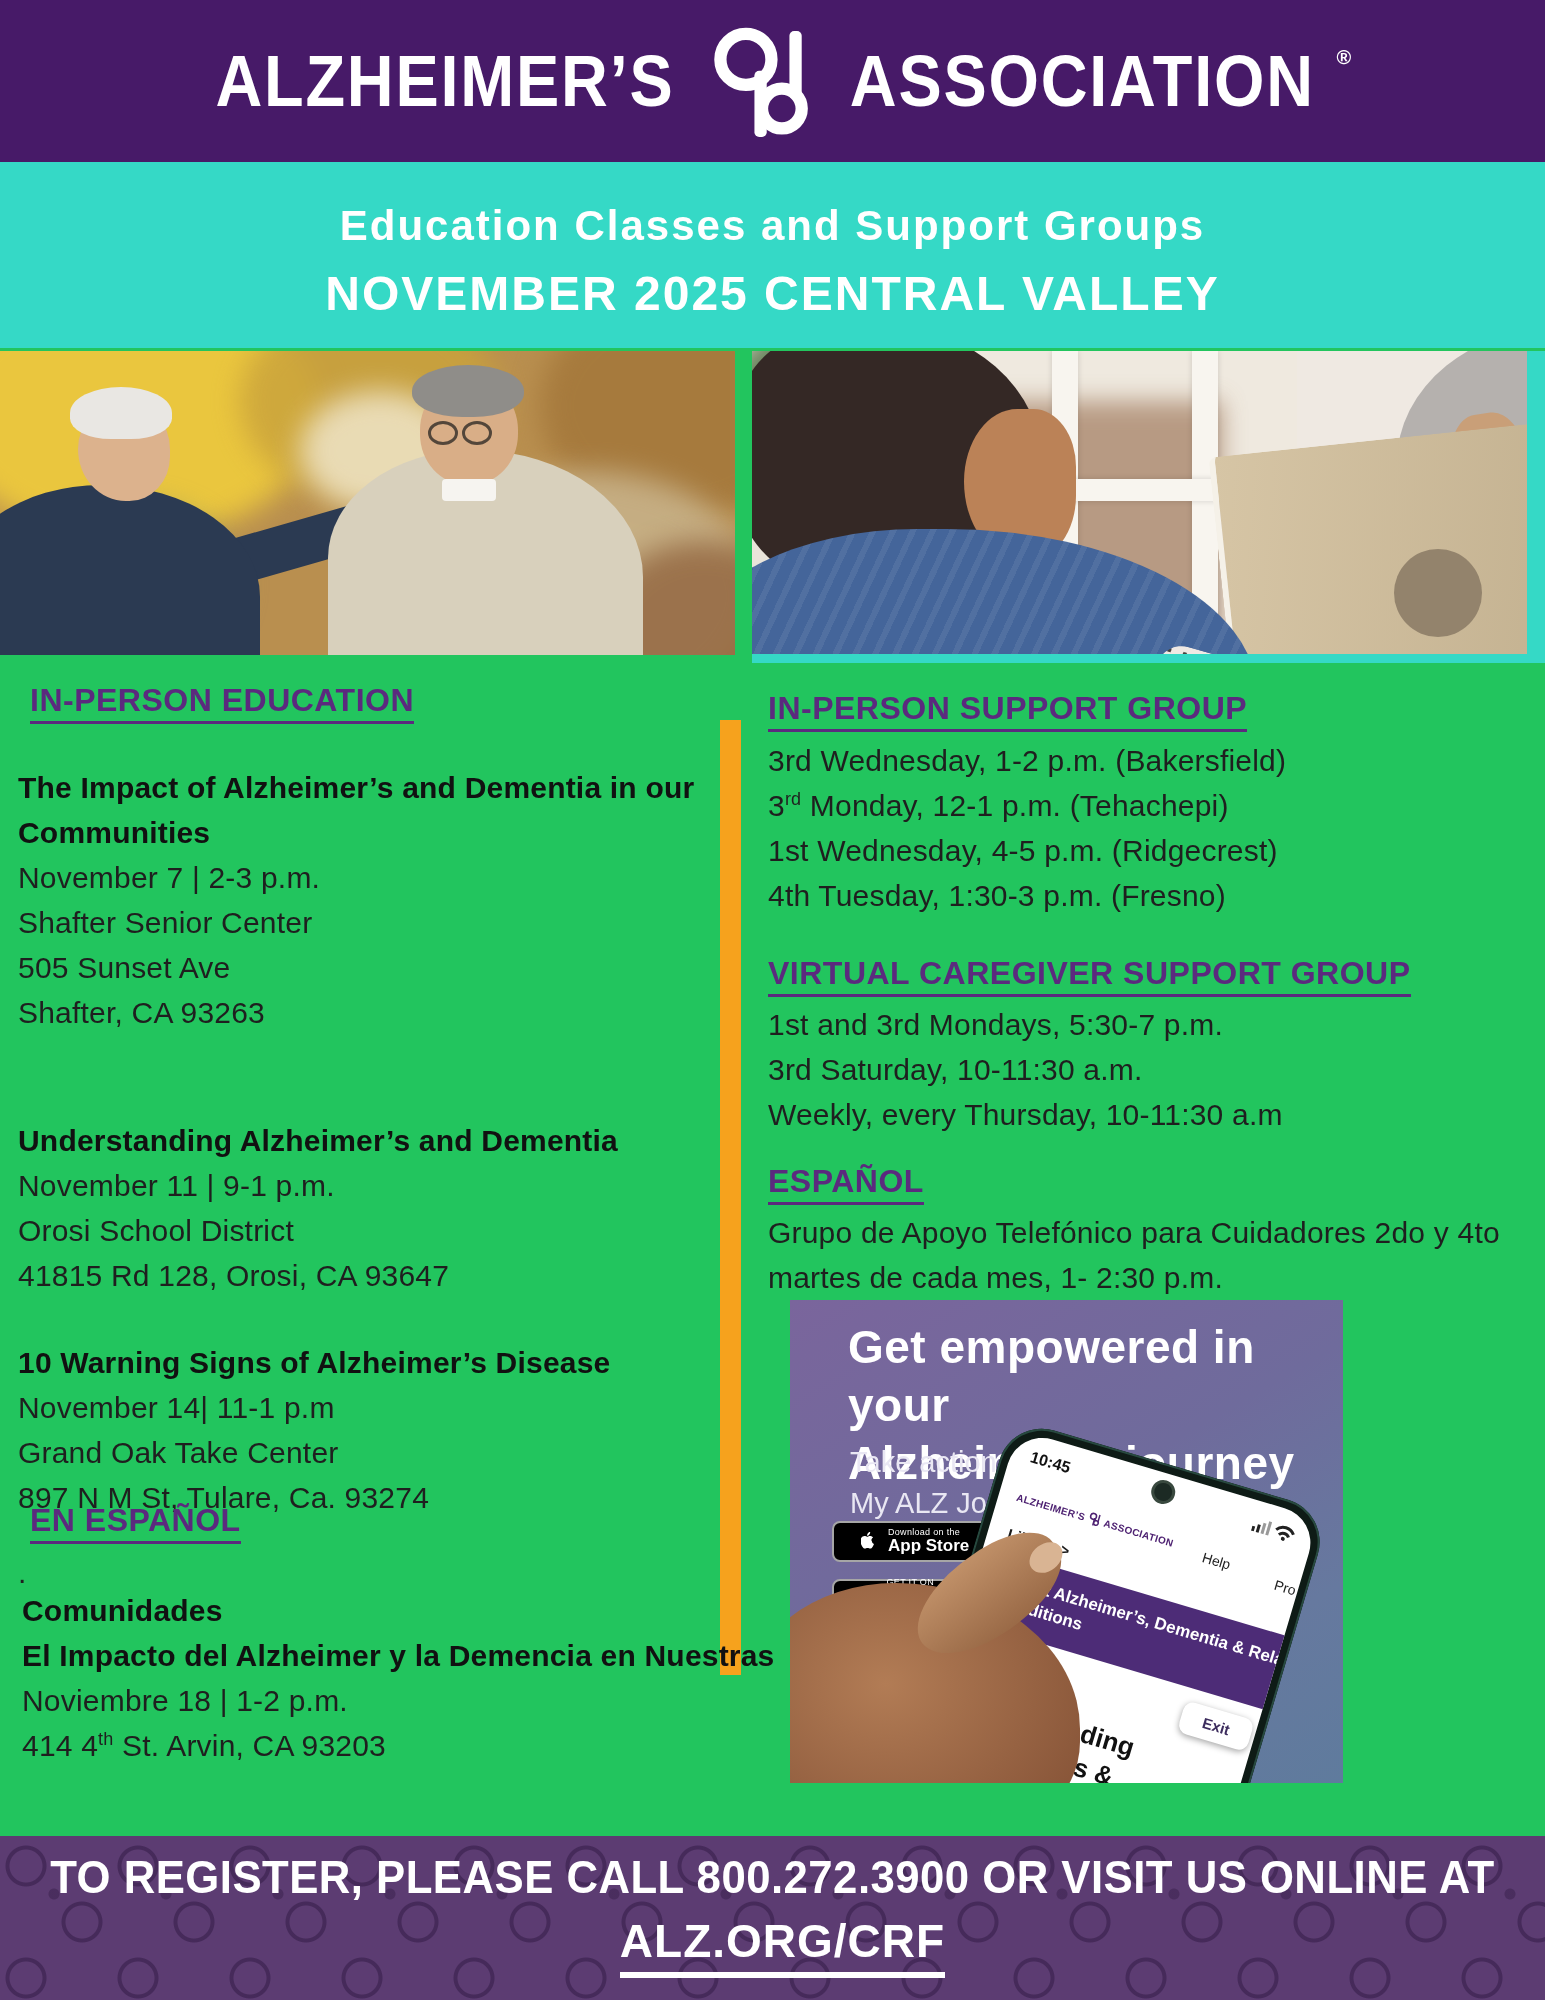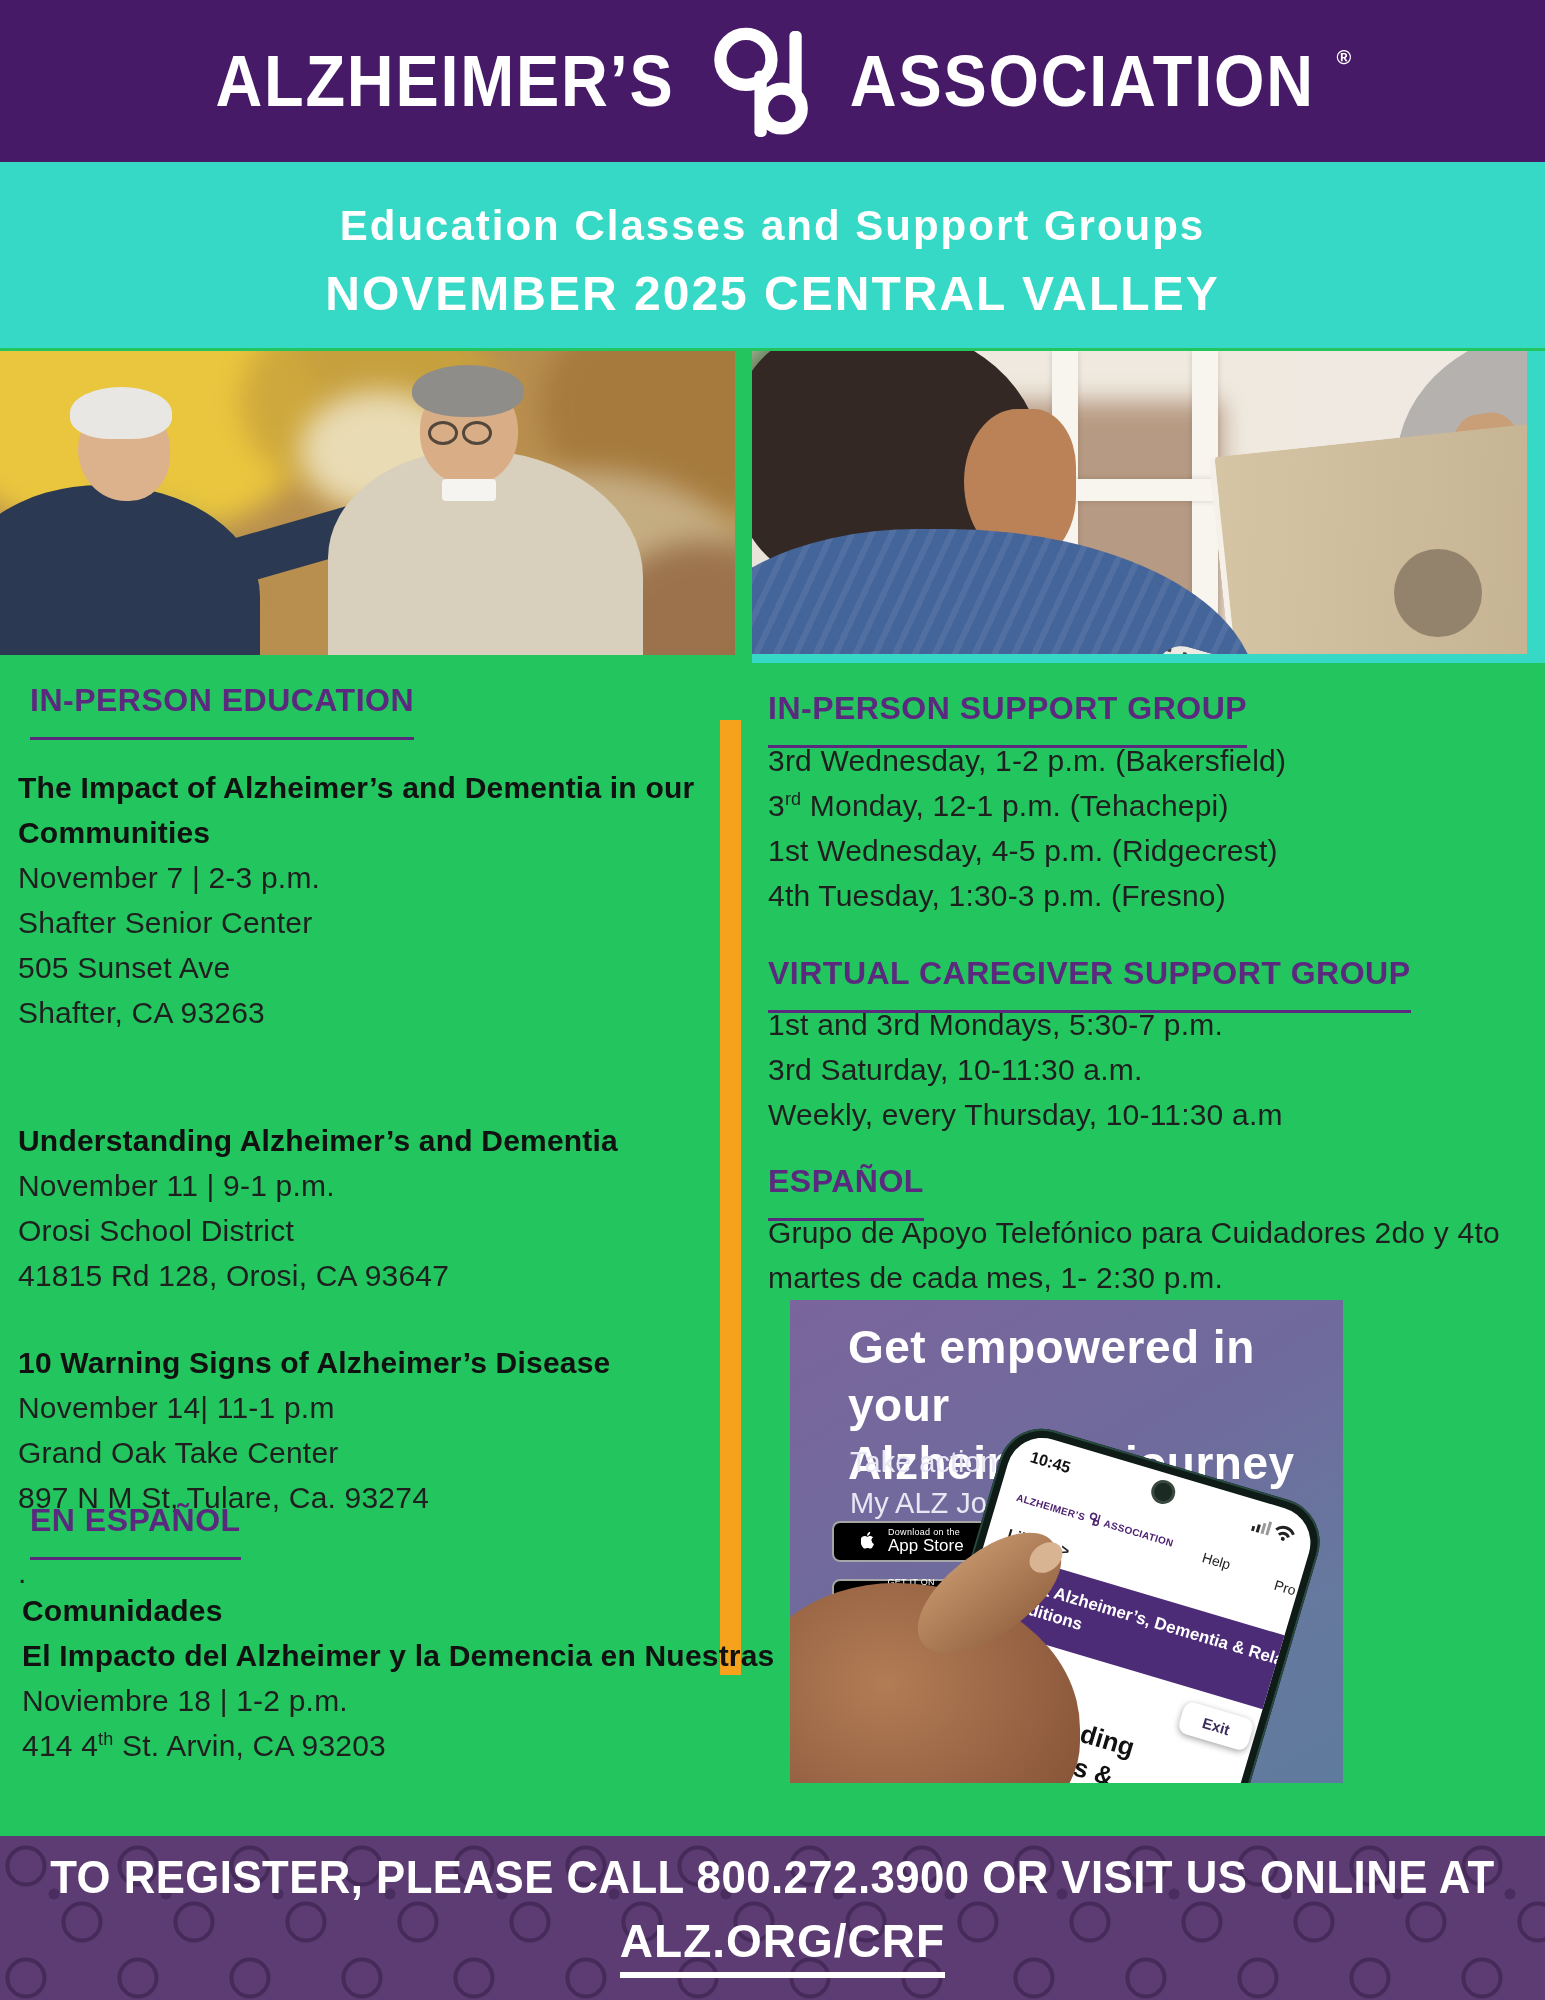--- a/index.html
+++ b/index.html
@@ -63,39 +63,39 @@
   .w2-hair{position:absolute;left:645px;top:-25px;width:420px;height:340px;background:#b5b1ae;border-radius:40% 50% 30% 40%;}
   .w2-body{position:absolute;left:555px;top:198px;width:440px;height:150px;background:#6a5347;border-radius:30% 40% 0 0;}
   .w2-arm{position:absolute;left:638px;top:130px;width:72px;height:150px;background:#6a5347;border-radius:36px;transform:rotate(18deg);}
   .w2-hand{position:absolute;left:700px;top:62px;width:82px;height:155px;background:#c99f78;border-radius:40% 40% 30% 30%;transform:rotate(-8deg);}
   .laptop{position:absolute;left:468px;top:88px;width:340px;height:240px;background:linear-gradient(100deg,#d6c5a5,#c3b190);
           transform:rotate(-6deg);border-radius:8px;border-left:6px solid #f5f1e8;}
   .laptop-logo{position:absolute;left:642px;top:198px;width:88px;height:88px;background:#8d7d67;border-radius:50%;opacity:.9;}
 
   
   .h-purple{position:absolute;color:#5b2a7e;font-size:32px;font-weight:bold;letter-spacing:.5px;
-            border-bottom:3px solid #5b2a7e;padding-bottom:18px;white-space:nowrap;}
+            border-bottom:3px solid #5b2a7e;padding-bottom:2px;white-space:nowrap;}
   .body-text{position:absolute;font-size:30px;color:#1f1f1f;line-height:45px;letter-spacing:.2px;white-space:nowrap;}
   .body-text .t{font-weight:bold;color:#111;}
   sup{font-size:60%;vertical-align:super;line-height:0;}
   .orange-bar{position:absolute;left:720px;top:720px;width:21px;height:955px;background:#f6a21d;}
   .stray-dot{position:absolute;left:18px;top:1556px;font-size:30px;color:#1f1f1f;}
 
   
   .promo{position:absolute;left:790px;top:1300px;width:553px;height:483px;overflow:hidden;
          background:linear-gradient(150deg,#7a659c 0%,#6f6b9c 45%,#66799f 75%,#5f7b9d 100%);}
   .promo-title{position:absolute;left:58px;top:18px;font-size:46px;font-weight:bold;color:#fff;line-height:58px;letter-spacing:.5px;}
   .promo-sub{position:absolute;left:60px;top:142px;font-size:29px;color:#e9e7f3;line-height:41px;}
   .badge{position:absolute;left:42px;background:#000;border:2px solid #a6a6a6;border-radius:8px;color:#fff;
          display:flex;align-items:center;padding:3px 27px;gap:9px;cursor:pointer;}
   .badge.apple{top:221px;width:116px;height:31px;}
   .badge.gplay{top:279px;width:116px;height:33px;}
   .badge .txt{display:flex;flex-direction:column;line-height:1.05;}
   .badge .small{font-size:9px;letter-spacing:.3px;}
-  .badge .big{font-size:17px;font-weight:normal;}
+  .badge .big{font-size:17px;font-weight:bold;}
   .phone{position:absolute;left:222px;top:118px;width:332px;height:660px;background:#0e1b16;border-radius:44px;
          transform:rotate(16.5deg);transform-origin:0 0;box-shadow:inset 0 0 0 2px #27493f;}
   .screen{position:absolute;left:9px;top:9px;right:9px;bottom:9px;background:#fff;border-radius:36px;overflow:hidden;}
   .cam{position:absolute;left:50%;top:7px;transform:translateX(-50%);width:18px;height:18px;background:#1c2a24;
        border-radius:50%;border:3px solid #39493f;}
   .p-status{position:absolute;left:20px;top:14px;font-size:16px;font-weight:bold;color:#111;}
   .p-sig{position:absolute;right:16px;top:16px;}
   .p-logo{position:absolute;left:18px;top:58px;display:flex;align-items:center;gap:4px;color:#4e2272;
           font-weight:bold;font-size:10px;letter-spacing:.3px;white-space:nowrap;}
   .p-help{position:absolute;right:72px;top:62px;font-size:14px;color:#222;}

